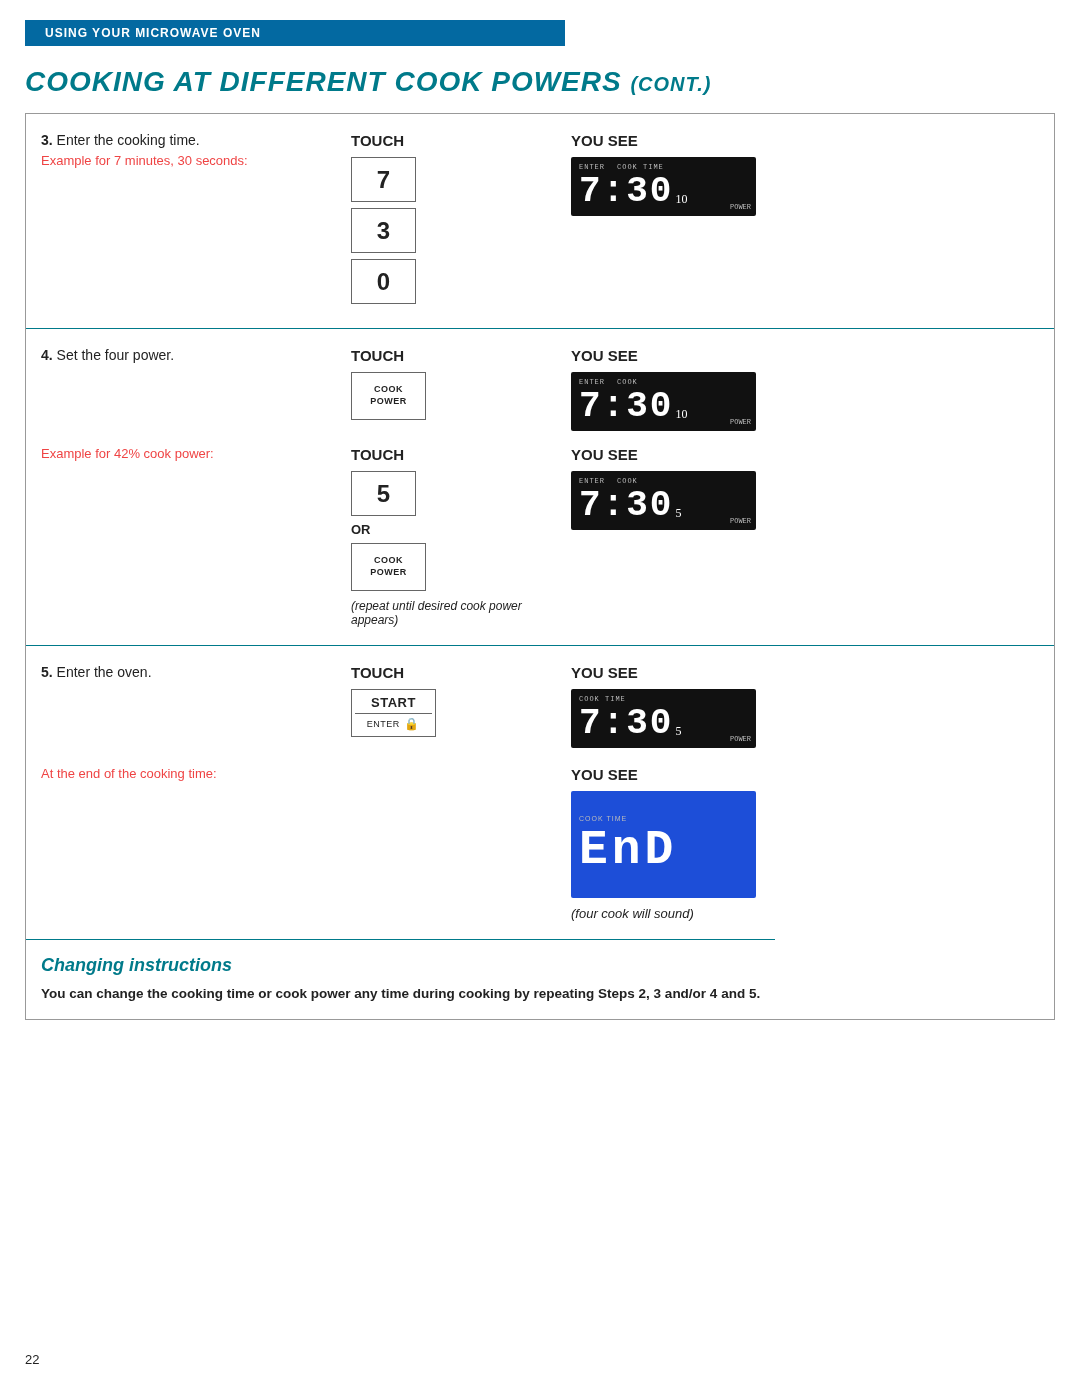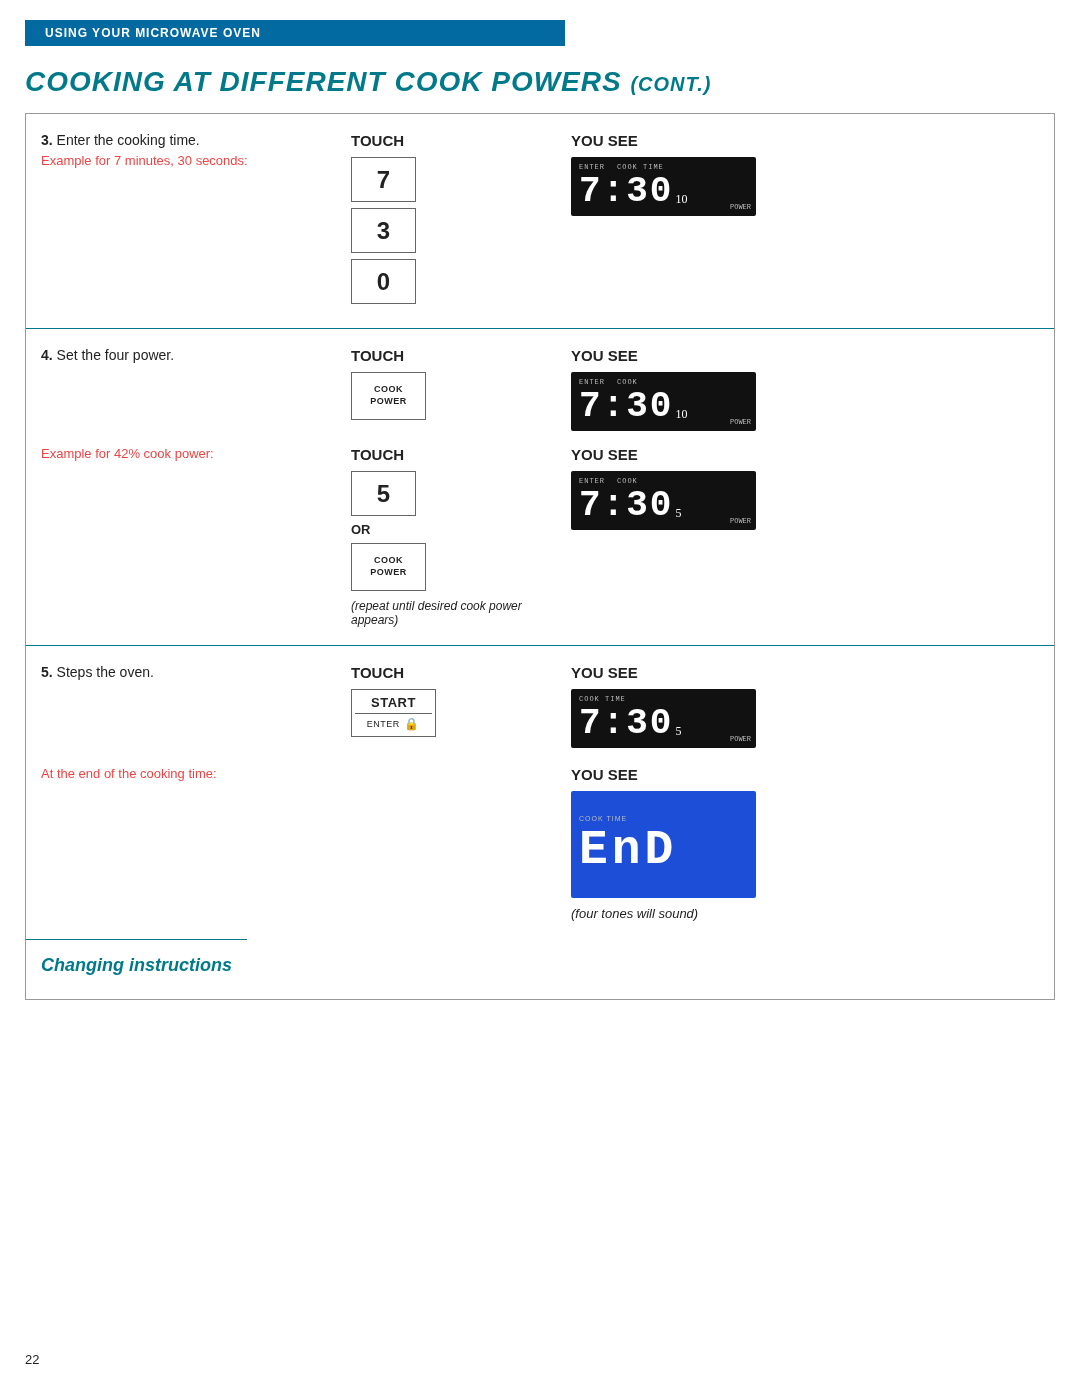--- a/index.html
+++ b/index.html
@@ -408,21 +408,21 @@
         </div>
       </div>
 
     </div>
 
     <div class="step-row" style="flex-direction:column; padding:0; border-bottom:none;">
 
       <div style="display:flex; align-items:flex-start; padding: 18px 15px 0 15px; width:100%;">
         <div class="step-desc">
           <span class="step-num">5.</span>
-          <span class="step-text">Steps the oven.</span>
+          <span class="step-text">Enter the oven.</span>
         </div>
         <div class="touch-col">
           <div class="touch-label">TOUCH</div>
           <div class="start-enter-btn">
             <span class="start-text">START</span>
             <div class="enter-row">
               <span>ENTER</span>
               <span class="lock-icon">🔒</span>
             </div>
           </div>
@@ -450,27 +450,28 @@
           
         </div>
         <div class="yousee-col">
           <div class="yousee-label">YOU SEE</div>
           <div class="display-end">
             <div class="display-end-labels">
               <span>COOK TIME</span>
             </div>
             <div class="display-end-text">EnD</div>
           </div>
-          <div class="four-tones">(four tones will sound)</div>
+          <div class="four-tones">(four cook will sound)</div>
         </div>
       </div>
 
       <div style="border-top: 1.5px solid #007a8a; margin: 0 0 0 0;">
         <div class="changing-section">
           <div class="changing-title">Changing instructions</div>
+          <div class="changing-body">You can change the cooking time or cook power any time during cooking by repeating Steps 2, 3 and/or 4 and 5.</div>
         </div>
       </div>
 
     </div>
 
   </div>
 
 </div>
 
 <div class="page-number">22</div>

